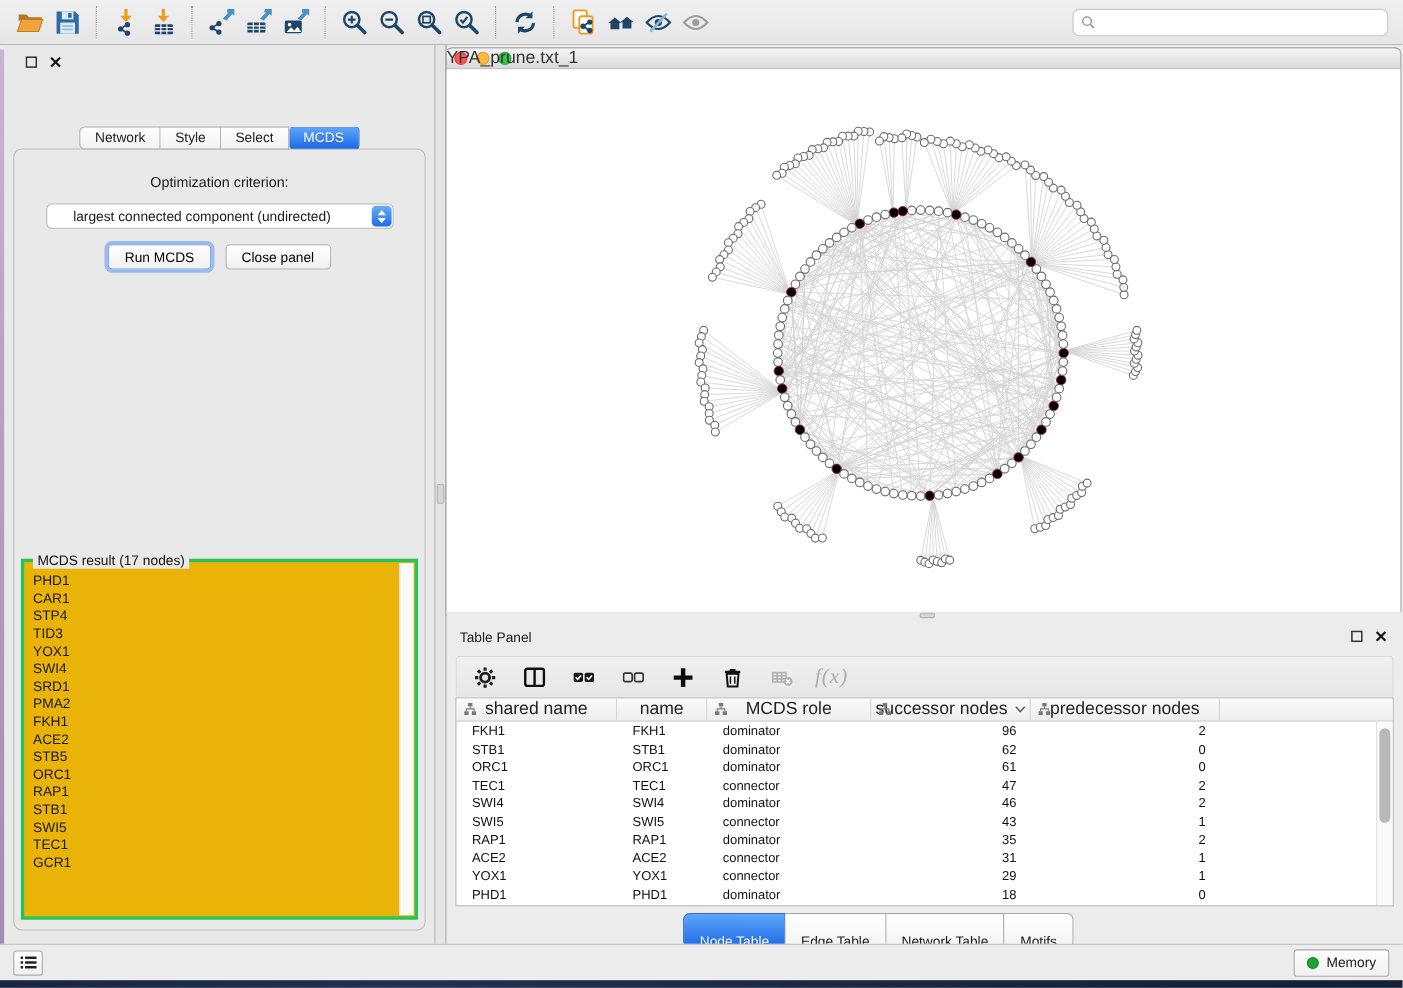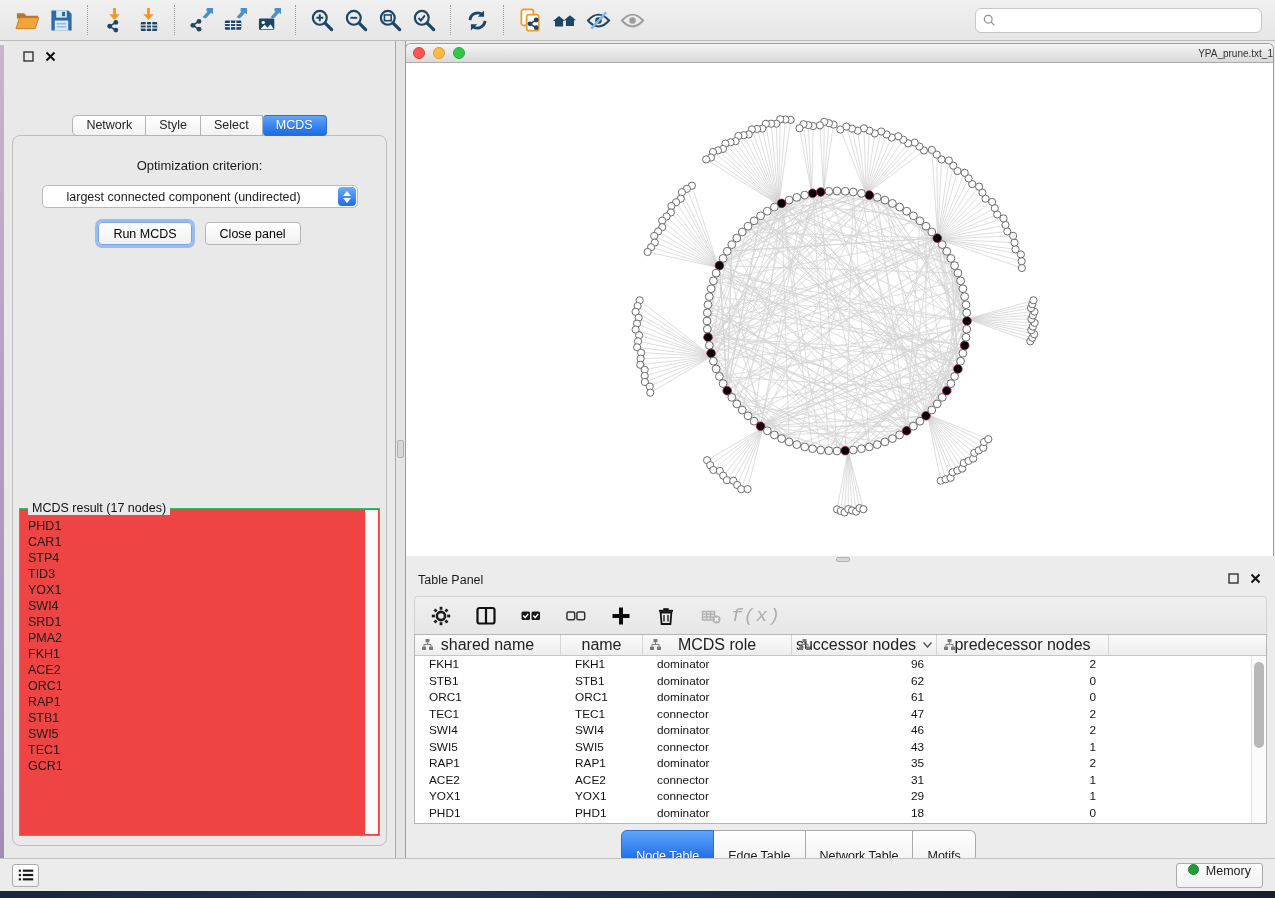--- a/index.html
+++ b/index.html
@@ -24,67 +24,67 @@
   .tab{height:21px;line-height:19px;padding:0 13px;background:linear-gradient(#ffffff,#f2f2f2);border:1px solid #b3b3b3;border-left:none;font-size:12.5px;color:#222;cursor:default}
   .tab:first-child{border-left:1px solid #b3b3b3;border-radius:5px 0 0 5px}
   .tab:last-child{border-radius:0 5px 5px 0}
   .tab.active{background:linear-gradient(#5fa5f8,#1b6ae8);border-color:#2e6cd0;color:#fff;border-radius:4px;text-shadow:0 1px 1px rgba(0,0,60,.25)}
   .opt-label{text-align:center;margin-top:22px;font-size:13px}
   .dropdown{margin:12px auto 0;width:316px;height:23px;background:#fff;border:1px solid #b9b9b9;border-radius:5px;display:flex;align-items:center;padding-left:24px;font-size:12.5px;position:relative}
   .dropdown .dd-stepper{position:absolute;right:1px;top:1px;bottom:1px;width:18px;border-radius:4px;background:linear-gradient(#6aaef9,#1e6ce9);display:flex;flex-direction:column;align-items:center;justify-content:center;gap:2px}
   .btn-row{display:flex;justify-content:center;gap:13px;margin-top:14px}
   .pushbtn{height:23px;padding:0 14px;background:linear-gradient(#ffffff,#f0f0f0);border:1px solid #b5b5b5;border-radius:4px;font-size:12.5px;font-family:"Liberation Sans",sans-serif}
   .pushbtn.focused{box-shadow:0 0 0 3px rgba(90,150,250,.55);border-color:#7aa7e8}
-  .result-box{position:absolute;left:6px;right:6px;top:372px;bottom:9px;background:#ef4444;border:1px solid #22c55e}
+  .result-box{position:absolute;left:6px;right:6px;top:372px;bottom:9px;background:#eab308;border:3px solid #22c55e}
   .result-legend{position:absolute;top:-8px;left:8px;background:#e9e9e9;padding:0 4px;font-size:12.5px;color:#111}
   .result-list{position:absolute;left:8px;top:9px;bottom:2px;right:16px;overflow:hidden;font-size:12.5px;line-height:16px}
   .result-scroll{position:absolute;top:1px;bottom:1px;right:1px;width:13px;background:#fafafa;border-left:1px solid #e3e3e3}
   
   .vsplit{position:absolute;left:396px;top:41px;width:10px;height:817px;background:#e4e4e4;border-right:1px solid #9e9e9e}
   .vhandle{position:absolute;top:399px;left:1px;width:7px;height:18px;background:#d6d6d6;border:1px solid #b2b2b2;border-radius:2px}
   .hsplit{position:absolute;left:406px;top:556px;width:869px;height:7px;background:#ececec}
   .hhandle{position:absolute;left:430px;top:1px;width:14px;height:5px;background:#d6d6d6;border:1px solid #b2b2b2;border-radius:2px}
   
   .net-window{position:absolute;left:406px;top:44px;width:867px;height:515px;border-radius:5px 5px 0 0;box-shadow:0 0 0 1px #9c9c9c}
   .net-titlebar{height:19px;background:linear-gradient(#f5f5f5,#d9d9d9);border-radius:5px 5px 0 0;border-bottom:1px solid #ababab;display:flex;align-items:center;padding:0 7px;position:relative}
   .tl{width:12px;height:12px;border-radius:50%;margin-right:8px;flex:0 0 auto}
   .tl.red{background:#fc5753;border:1px solid #df3e3a}
   .tl.yellow{background:#fdbc40;border:1px solid #de9b34}
   .tl.green{background:#33c748;border:1px solid #27a83c}
-  .net-title{position:absolute;left:0;right:0;text-align:right;font-size:10px;color:#333}
+  .net-title{position:absolute;left:0;right:0;text-align:left;font-size:16px;color:#333}
   .net-canvas{height:495px;background:#fff}
   .net-canvas svg{display:block}
   
   .table-panel{position:absolute;left:406px;top:563px;width:869px;height:295px;background:#ececec}
   .tp-head{height:25px;display:flex;align-items:center;padding:0 12px;font-size:12.5px}
   .tp-head .ph-title{flex:1;padding-top:8px}
   .tp-toolbar{margin:8px 8px 0;height:38px;background:linear-gradient(#efefef,#e7e7e7);border:1px solid #d2d2d2;border-bottom:none;border-radius:4px 4px 0 0;display:flex;align-items:center;padding:0 14px;gap:21px}
   .tpbtn{display:flex;align-items:center;justify-content:center;width:24px;height:24px}
   .tpbtn svg{width:20px;height:20px}
-  .fx{font-family:Liberation Mono, monospace;font-style:italic;font-size:19px;color:#adadad;letter-spacing:1px}
+  .fx{font-family:Liberation Serif, serif;font-style:italic;font-size:19px;color:#adadad;letter-spacing:1px}
   .tablewrap{margin:0 8px;background:#fff;border:1px solid #b5b5b5;height:190px;position:relative;overflow:hidden}
   .tgrid{display:grid;grid-template-columns:146px 82px 149px 145px 172px 1fr}
   .thead{background:linear-gradient(#fbfbfb,#ededed);border-bottom:1px solid #c6c6c6;height:21px}
   .th{position:relative;display:flex;align-items:center;justify-content:center;font-size:16px;color:#222;border-right:1px solid #d5d5d5;gap:5px}
   .th .treeic{position:absolute;left:7px;top:4px}
   .th .sortic{margin-left:2px}
   .trow{height:16.5px}
   .td{font-size:11.8px;color:#111;padding-left:14px;display:flex;align-items:center;white-space:nowrap}
   .td.num{justify-content:flex-end;padding-right:13px;padding-left:0}
   .tscroll{position:absolute;right:0;top:21px;bottom:0;width:15px;background:#fafafa;border-left:1px solid #e2e2e2}
   .tthumb{position:absolute;left:2px;top:6px;width:10px;height:86px;background:#b8b8b8;border-radius:6px}
   .tp-tabs{display:flex;justify-content:center;margin-top:6px;transform:translateX(-42px)}
   .tp-tab{height:22px;line-height:20px;padding:15px 14px;background:linear-gradient(#ffffff,#f3f3f3);border:1px solid #a9a9a9;border-left:none;font-size:12.5px}
   .tp-tab:first-child{border-left:1px solid #a9a9a9;border-radius:6px 0 0 6px}
   .tp-tab:last-child{border-radius:0 6px 6px 0}
   .tp-tab.active{background:linear-gradient(#5fa5f8,#1b6ae8);border-color:#2e6cd0;color:#fff;text-shadow:0 1px 1px rgba(0,0,60,.25)}
   
   .statusbar{position:absolute;left:0;top:858px;width:1275px;height:33px;background:#ececec;border-top:1px solid #c2c2c2;display:flex;align-items:center;padding:0 12px}
   .status-left-btn{width:27px;height:23px;background:linear-gradient(#ffffff,#efefef);border:1px solid #ababab;border-radius:3px;display:flex;align-items:center;justify-content:center}
-  .memory-btn{margin-left:auto;height:25px;background:linear-gradient(#fdfdfd,#f1f1f1);border:1px solid #ababab;border-radius:3px;display:flex;gap:7px;padding:0 11px;font-size:12.5px}
+  .memory-btn{margin-left:auto;height:25px;background:linear-gradient(#fdfdfd,#f1f1f1);border:1px solid #ababab;border-radius:3px;display:flex;align-items:center;gap:7px;padding:0 11px;font-size:12.5px}
   .memdot{width:11px;height:11px;border-radius:50%;background:#1f9e33;border:1px solid #178528}
 </style>
 </head>
 <body>
 
 <div class="strip-left"></div>
 <div class="strip-bottom"></div>
 
 <div class="toolbar" id="main-toolbar">
     <span class="tbtn">
@@ -286,20 +286,21 @@
           <div>PHD1</div>
           <div>CAR1</div>
           <div>STP4</div>
           <div>TID3</div>
           <div>YOX1</div>
           <div>SWI4</div>
           <div>SRD1</div>
           <div>PMA2</div>
           <div>FKH1</div>
           <div>ACE2</div>
+          <div>STB5</div>
           <div>ORC1</div>
           <div>RAP1</div>
           <div>STB1</div>
           <div>SWI5</div>
           <div>TEC1</div>
           <div>GCR1</div>
         </div>
       <div class="result-scroll"></div>
     </div>
   </div>

